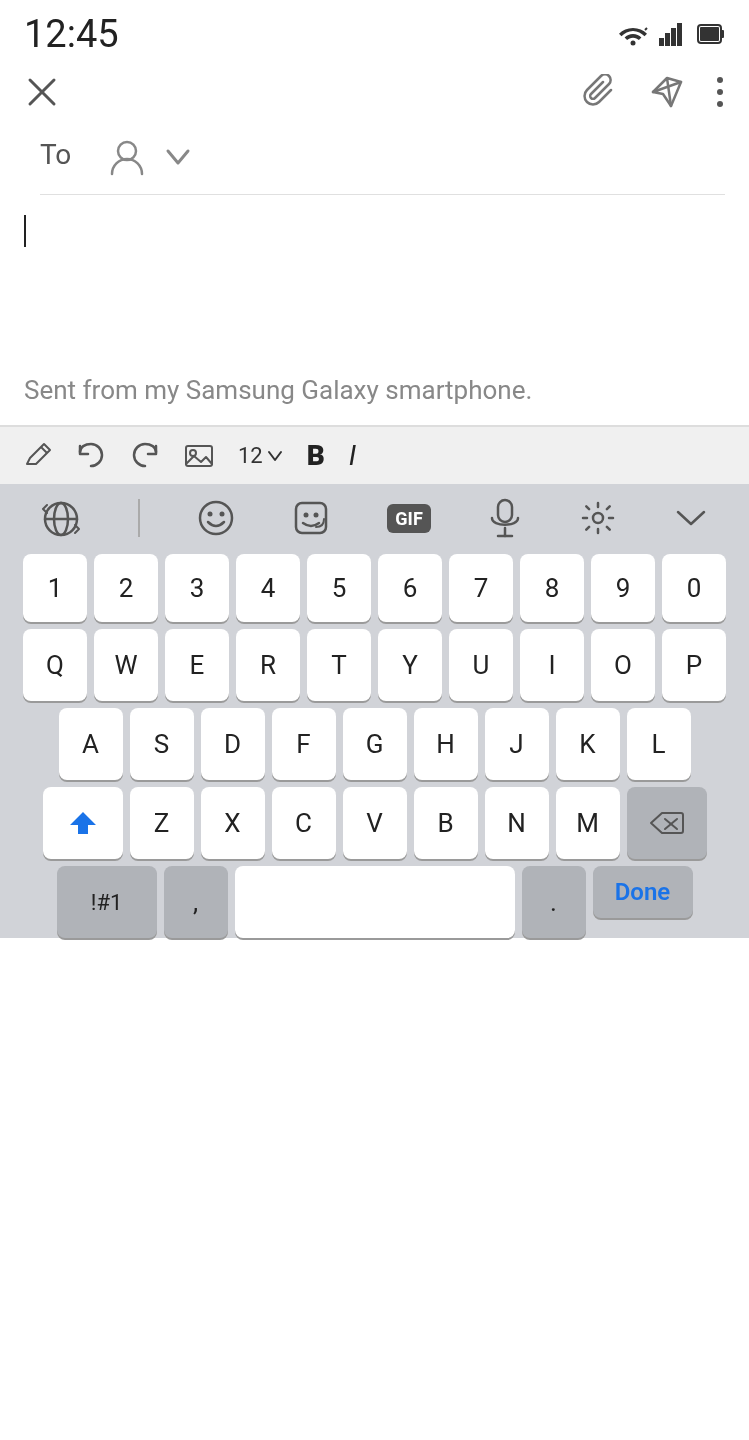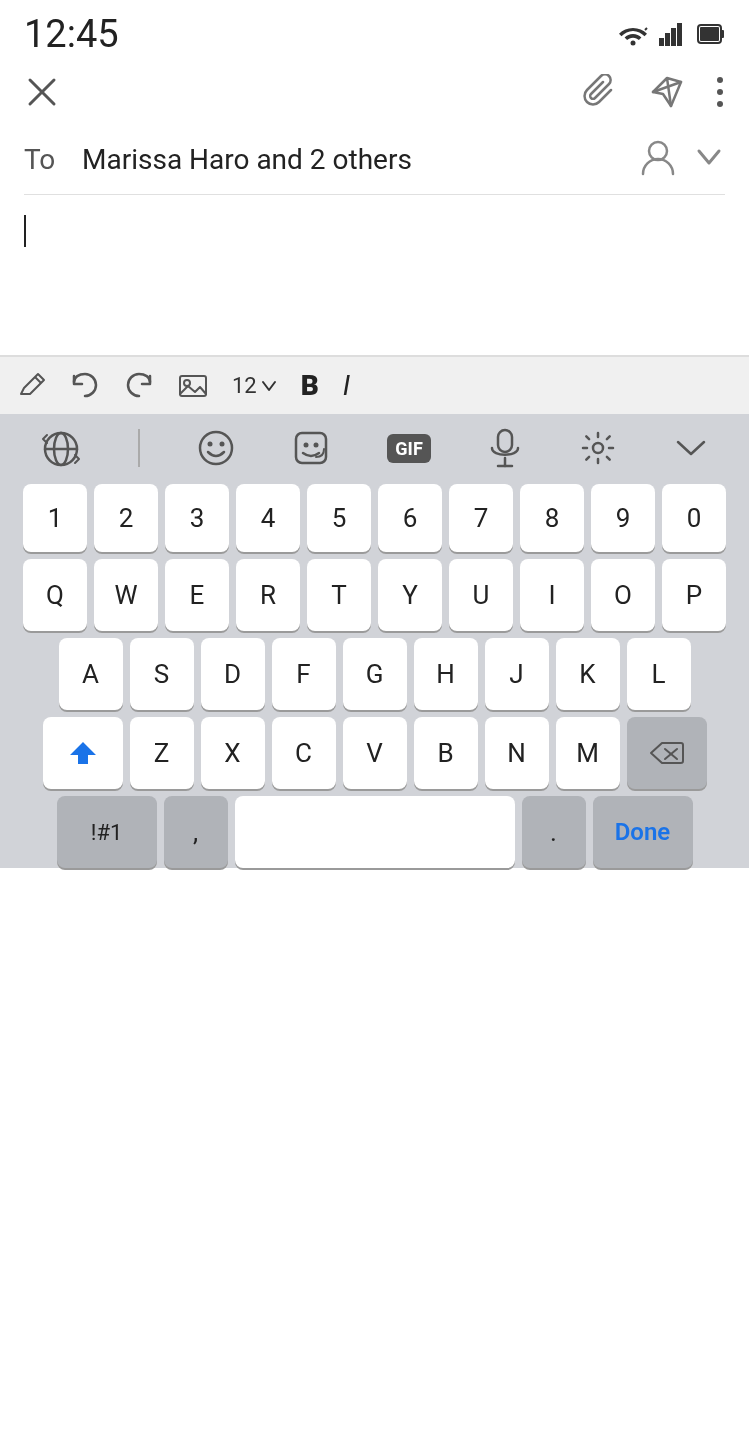--- a/index.html
+++ b/index.html
@@ -56,24 +56,25 @@
       color: #555;
     }
 
     
     .compose-area {
       background: #fff;
       padding: 0 24px;
     }
     .to-row {
       display: flex;
-      align-items: flex-end;
+      align-items: flex-start;
       padding: 18px 0;
       border-bottom: 1px solid #e0e0e0;
-      gap: 8px;
+      gap: 20px;
+      margin-left: 16px;
     }
     .to-label {
       font-size: 28px;
       color: #555;
       min-width: 50px;
     }
     .to-value {
       font-size: 28px;
       color: #222;
       flex: 1;
@@ -105,21 +106,21 @@
     .signature {
       padding: 20px 0 20px 0;
       font-size: 26px;
       color: #888;
     }
 
     
     .format-toolbar {
       display: flex;
       align-items: center;
-      padding: 12px 18px;
+      padding: 12px 24px;
       background: #f0f0f0;
       border-top: 1px solid #ddd;
       gap: 24px;
     }
     .format-toolbar .fmt-icon {
       color: #555;
       font-size: 24px;
       display: flex;
       align-items: center;
       cursor: pointer;
@@ -240,21 +241,21 @@
       font-size: 20px;
       color: #555;
     }
     .period-key {
       width: 64px;
       height: 72px;
       background: #b0b3b8;
     }
     .done-key {
       width: 100px;
-      height: 72px;
+      height: 52px;
       background: #b0b3b8;
       font-size: 24px;
       color: #1a73e8;
       font-weight: 600;
     }
   </style>
 </head>
 <body>
 
 <div class="status-bar">
@@ -308,34 +309,34 @@
         <circle cx="5" cy="18" r="3" fill="#555"></circle>
         <circle cx="5" cy="30" r="3" fill="#555"></circle>
       </svg>
     </div>
   </div>
 </div>
 
 <div class="compose-area">
   <div class="to-row">
     <span class="to-label">To</span>
-    <span class="to-value">Marissa Haro and 2 others</span>
     <div class="to-icons">
       <svg width="34" height="38" viewBox="0 0 34 38" style="cursor:pointer;">
         <circle cx="17" cy="13" r="9" fill="none" stroke="#888" stroke-width="2.5"></circle>
         <path d="M2 36c0-8.3 6.7-15 15-15s15 6.7 15 15" fill="none" stroke="#888" stroke-width="2.5" stroke-linecap="round"></path>
       </svg>
       <svg width="32" height="32" viewBox="0 0 32 32" style="cursor:pointer;">
         <polyline points="6,10 16,22 26,10" fill="none" stroke="#888" stroke-width="3" stroke-linecap="round" stroke-linejoin="round"></polyline>
       </svg>
     </div>
   </div>
   <div class="body-area">
     <span class="body-cursor"></span>
   </div>
+  <div class="signature">Sent from my Samsung Galaxy smartphone.</div>
 </div>
 
 <div style="height:1px;background:#ddd;margin:0 0;"></div>
 
 <div class="format-toolbar">
   <div class="fmt-icon">
     <svg width="28" height="28" viewBox="0 0 28 28">
         <path d="M3 22L6 16L20 2L26 8L12 22L3 22Z" stroke="#555" stroke-width="2" fill="none" stroke-linejoin="round"></path>
         <line x1="17" y1="5" x2="23" y2="11" stroke="#555" stroke-width="2"></line>
       </svg>

